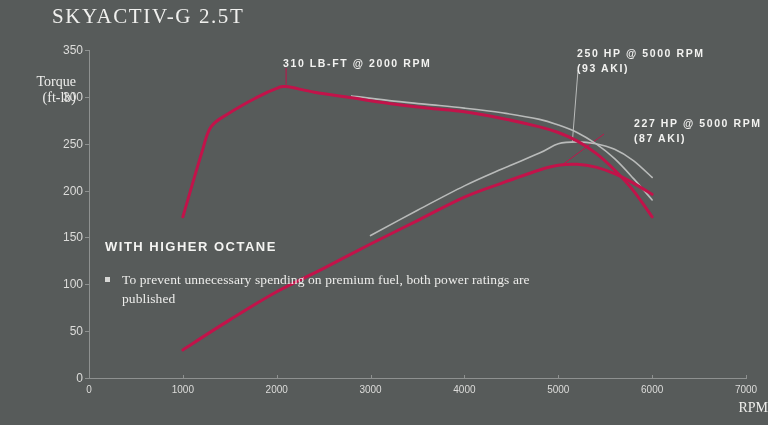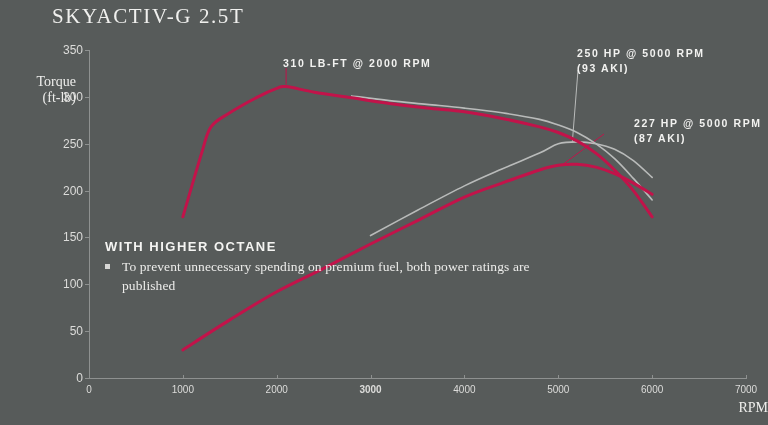--- a/index.html
+++ b/index.html
@@ -101,20 +101,21 @@
   .tb-head{
     font-size:13px;
     font-weight:bold;
     letter-spacing:1.5px;
     line-height:1.45;
     color:#f4f4f2;
     font-family:"Liberation Sans", sans-serif;
   }
   .tb-bullet{
     display:flex;
+    margin-top:13px;
     font-size:13.5px;
     line-height:1.45;
     color:#ececea;
     font-family:"Liberation Serif", serif;
     letter-spacing:0.1px;
   }
   .tb-bullet .sq{
     width:5px;height:5px;background:#d7d7d5;
     margin:7px 12px 0 0;flex:0 0 auto;
   }
@@ -152,21 +153,21 @@
         <div class="ytick-mark" style="top: 46.8571px;"></div>
         <div class="ytick-label" style="top: 0px;">350</div>
         <div class="ytick-mark" style="top: 0px;"></div>
       </div>
     <div id="xticks">
         <div class="xtick-label" style="left: 0px;">0</div>
         <div class="xtick-label" style="left: 93.8571px;">1000</div>
         <div class="xtick-mark" style="left: 93.8571px;"></div>
         <div class="xtick-label" style="left: 187.714px;">2000</div>
         <div class="xtick-mark" style="left: 187.714px;"></div>
-        <div class="xtick-label" style="left: 281.571px; font-weight: bold;">3000</div>
+        <div class="xtick-label" style="left: 281.571px;">3000</div>
         <div class="xtick-mark" style="left: 281.571px;"></div>
         <div class="xtick-label" style="left: 375.429px;">4000</div>
         <div class="xtick-mark" style="left: 375.429px;"></div>
         <div class="xtick-label" style="left: 469.286px;">5000</div>
         <div class="xtick-mark" style="left: 469.286px;"></div>
         <div class="xtick-label" style="left: 563.143px;">6000</div>
         <div class="xtick-mark" style="left: 563.143px;"></div>
         <div class="xtick-label" style="left: 657px;">7000</div>
         <div class="xtick-mark" style="left: 657px;"></div>
       </div>

